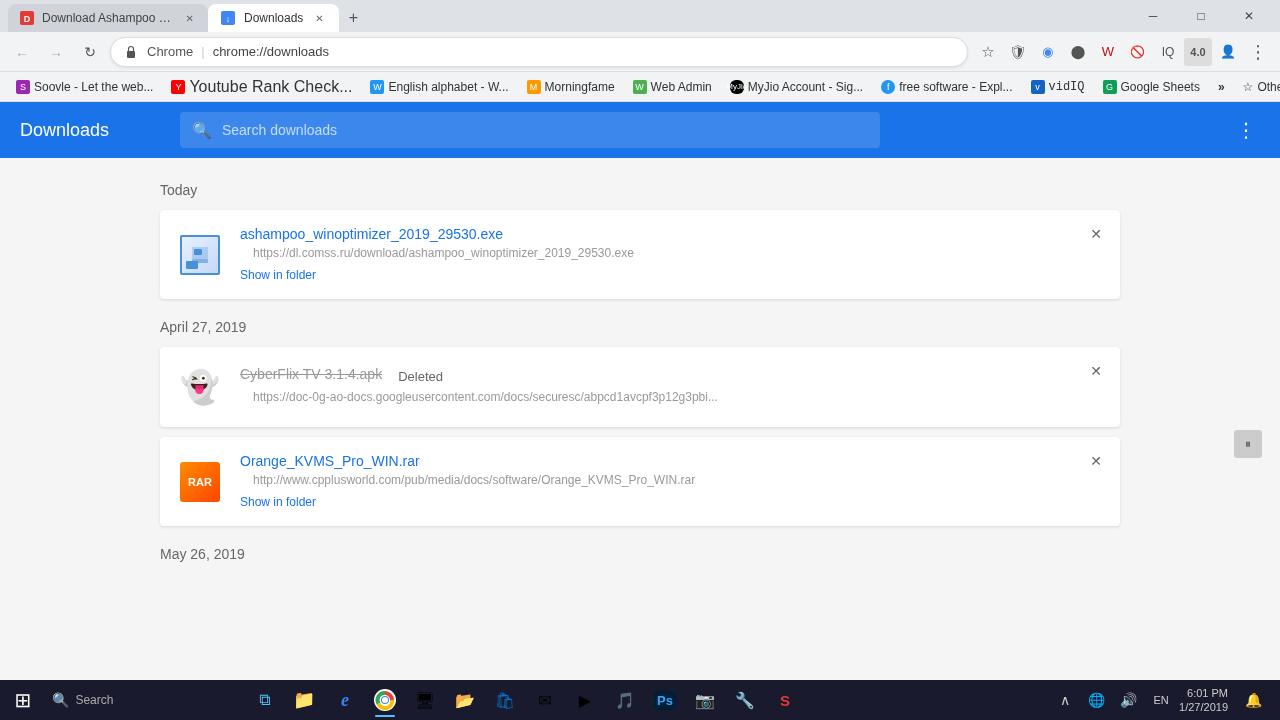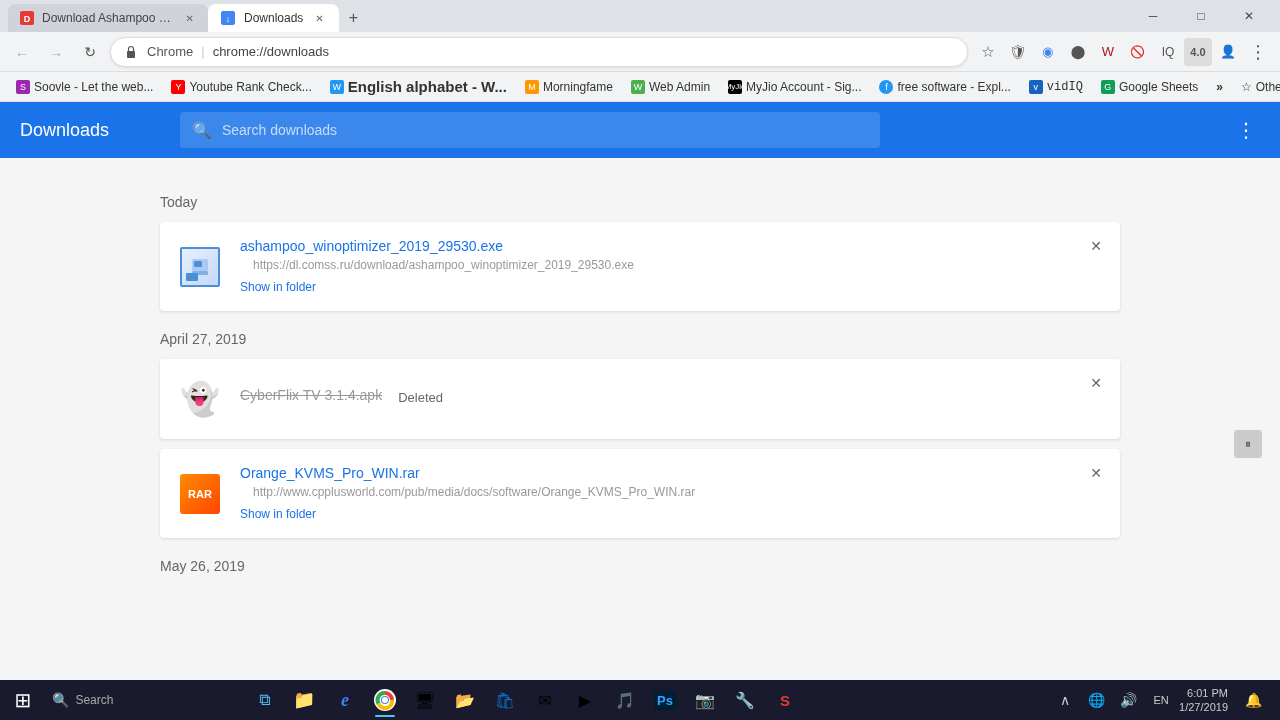--- a/index.html
+++ b/index.html
@@ -189,21 +189,21 @@
       color: #fff;
       font-size: 20px;
       cursor: pointer;
       padding: 4px;
     }
 
     
     .downloads-content {
       height: calc(720px - 32px - 40px - 30px - 56px);
       overflow-y: auto;
-      padding: 36px 160px;
+      padding: 24px 160px;
       background: #f5f5f5;
     }
     .date-label {
       font-size: 14px;
       color: #666;
       margin-bottom: 12px;
       font-weight: 400;
     }
     .download-card {
       background: #fff;
@@ -427,36 +427,36 @@
   </div>
 </div>
 
 <div class="bookmarks-bar">
   <div class="bookmark-item">
     <div class="bookmark-favicon" style="background:#9c27b0;">S</div>
     <span style="font-size:12px;">Soovle - Let the web...</span>
   </div>
   <div class="bookmark-item">
     <div class="bookmark-favicon" style="background:#ff0000;">Y</div>
-    <span style="font-size:12px;">Youtube Rank Check...</span>
+    <span style="font-size:16px;">Youtube Rank Check...</span>
   </div>
   <div class="bookmark-item">
     <div class="bookmark-favicon" style="background:#2196f3;">W</div>
-    <span style="font-size:15px;font-weight:bold;">English alphabet - W...</span>
+    <span style="font-size:12px;">English alphabet - W...</span>
   </div>
   <div class="bookmark-item">
     <div class="bookmark-favicon" style="background:#ff9800;">M</div>
     <span style="font-size:12px;">Morningfame</span>
   </div>
   <div class="bookmark-item">
     <div class="bookmark-favicon" style="background:#4caf50;">W</div>
     <span style="font-size:12px;">Web Admin</span>
   </div>
   <div class="bookmark-item">
-    <div class="bookmark-favicon" style="background:#000000;font-size:8px;">MyJio</div>
+    <div class="bookmark-favicon" style="background:#000000;font-size:8px;border-radius:6px;">MyJio</div>
     <span style="font-size:12px;">MyJio Account - Sig...</span>
   </div>
   <div class="bookmark-item">
     <div class="bookmark-favicon" style="background:#2196f3;border-radius:50%;">f</div>
     <span style="font-size:12px;">free software - Expl...</span>
   </div>
   <div class="bookmark-item">
     <div class="bookmark-favicon" style="background:#1565c0;">v</div>
     <span style="font-size:12px;font-family:Liberation Mono, monospace;">vidIQ</span>
   </div>
@@ -510,20 +510,21 @@
 
     <div class="download-card">
       <div class="download-icon">
         <span class="ghost-icon">👻</span>
       </div>
       <div class="download-info">
         <div style="display:flex;align-items:center;gap:8px;margin-bottom:4px;">
           <span class="download-filename deleted">CyberFlix TV 3.1.4.apk</span>
           <span class="deleted-badge">Deleted</span>
         </div>
+        <span class="download-url">https://doc-0g-ao-docs.googleusercontent.com/docs/securesc/abpcd1avcpf3p12g3pbi...</span>
       </div>
       <div class="remove-btn">✕</div>
     </div>
 
     <div class="download-card">
       <div class="download-icon">
         <div class="rar-icon">
           <span style="font-size:11px;font-weight:bold;">RAR</span>
         </div>
       </div>

